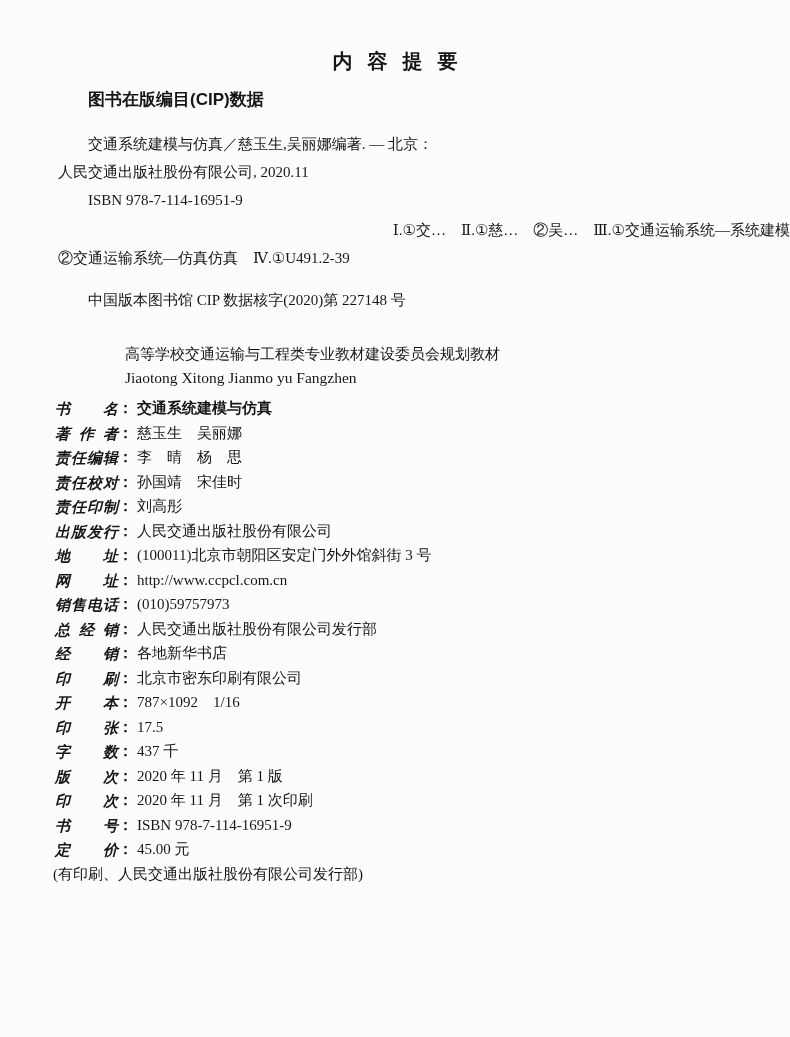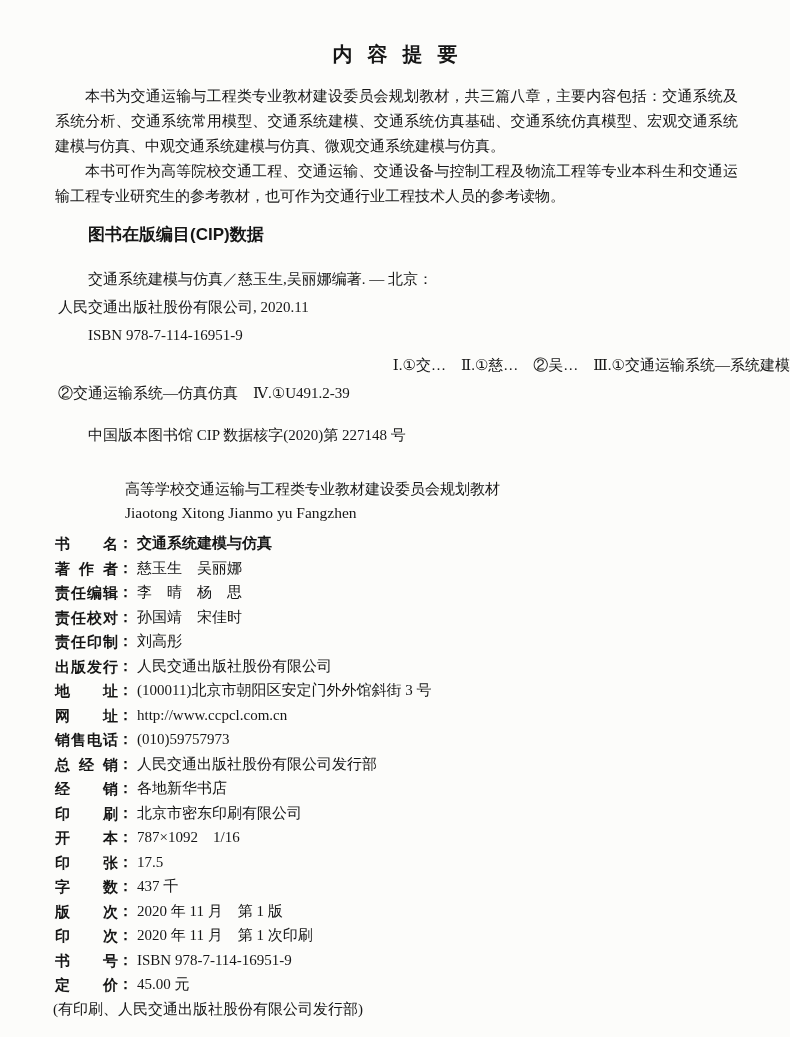--- a/index.html
+++ b/index.html
@@ -9,21 +9,21 @@
     width: 790px;
     height: 1037px;
     margin: 0 auto;
     background: #fcfcfa;
     color: #161616;
     font-family: "Liberation Serif", "DejaVu Serif", serif;
     overflow: hidden;
   }
   
   .title {
-    margin: 1px;
+    margin: 8px;
     padding-top: 40px;
     text-align: center;
     font-family: "Liberation Sans", "DejaVu Sans", sans-serif;
     font-weight: 700;
     font-size: 20px;
     letter-spacing: 15px;
     padding-left: 15px; 
     line-height: 26px;
   }
   .summary { margin: 17px 52px 0 55px; }
@@ -63,20 +63,21 @@
     white-space: nowrap;
   }
   .lbl {
     display: inline-block;
     width: 63px;
     text-align: justify;
     text-align-last: justify;
     font-family: "Liberation Sans", "DejaVu Sans", sans-serif;
     font-weight: 700;
     vertical-align: bottom;
+    font-style: italic;
   }
   .colon {
     font-family: "Liberation Sans", "DejaVu Sans", sans-serif;
     font-weight: 700;
     margin-right: 4px;
   }
   .val { font-family: "Liberation Serif", "DejaVu Serif", serif; }
   .val.strong {
     font-family: "Liberation Sans", "DejaVu Sans", sans-serif;
     font-weight: 700;
@@ -88,24 +89,20 @@
     line-height: 23px;
   }
 </style>
 </head>
 <body>
 
 <div class="page">
 
   <h1 class="title">内容提要</h1>
 
-  <div class="summary">
-    <p>本书为交通运输与工程类专业教材建设委员会规划教材，共三篇八章，主要内容包括：交通系统及系统分析、交通系统常用模型、交通系统建模、交通系统仿真基础、交通系统仿真模型、宏观交通系统建模与仿真、中观交通系统建模与仿真、微观交通系统建模与仿真。</p>
-    <p>本书可作为高等院校交通工程、交通运输、交通设备与控制工程及物流工程等专业本科生和交通运输工程专业研究生的参考教材，也可作为交通行业工程技术人员的参考读物。</p>
-  </div>
 
   <h2 class="cip-heading">图书在版编目(CIP)数据</h2>
 
   <div class="cip-block">
     <div class="line indent cip-line1">交通系统建模与仿真／慈玉生,吴丽娜编著. — 北京：</div>
     <div class="line">人民交通出版社股份有限公司, 2020.11</div>
     <div class="line indent">ISBN 978-7-114-16951-9</div>
     <div class="line indent cip-class1">Ⅰ.①交…　Ⅱ.①慈…　②吴…　Ⅲ.①交通运输系统—系统建模</div>
     <div class="line">②交通运输系统—仿真仿真　Ⅳ.①U491.2-39</div>
     <div class="line indent cip-record">中国版本图书馆 CIP 数据核字(2020)第 227148 号</div>

